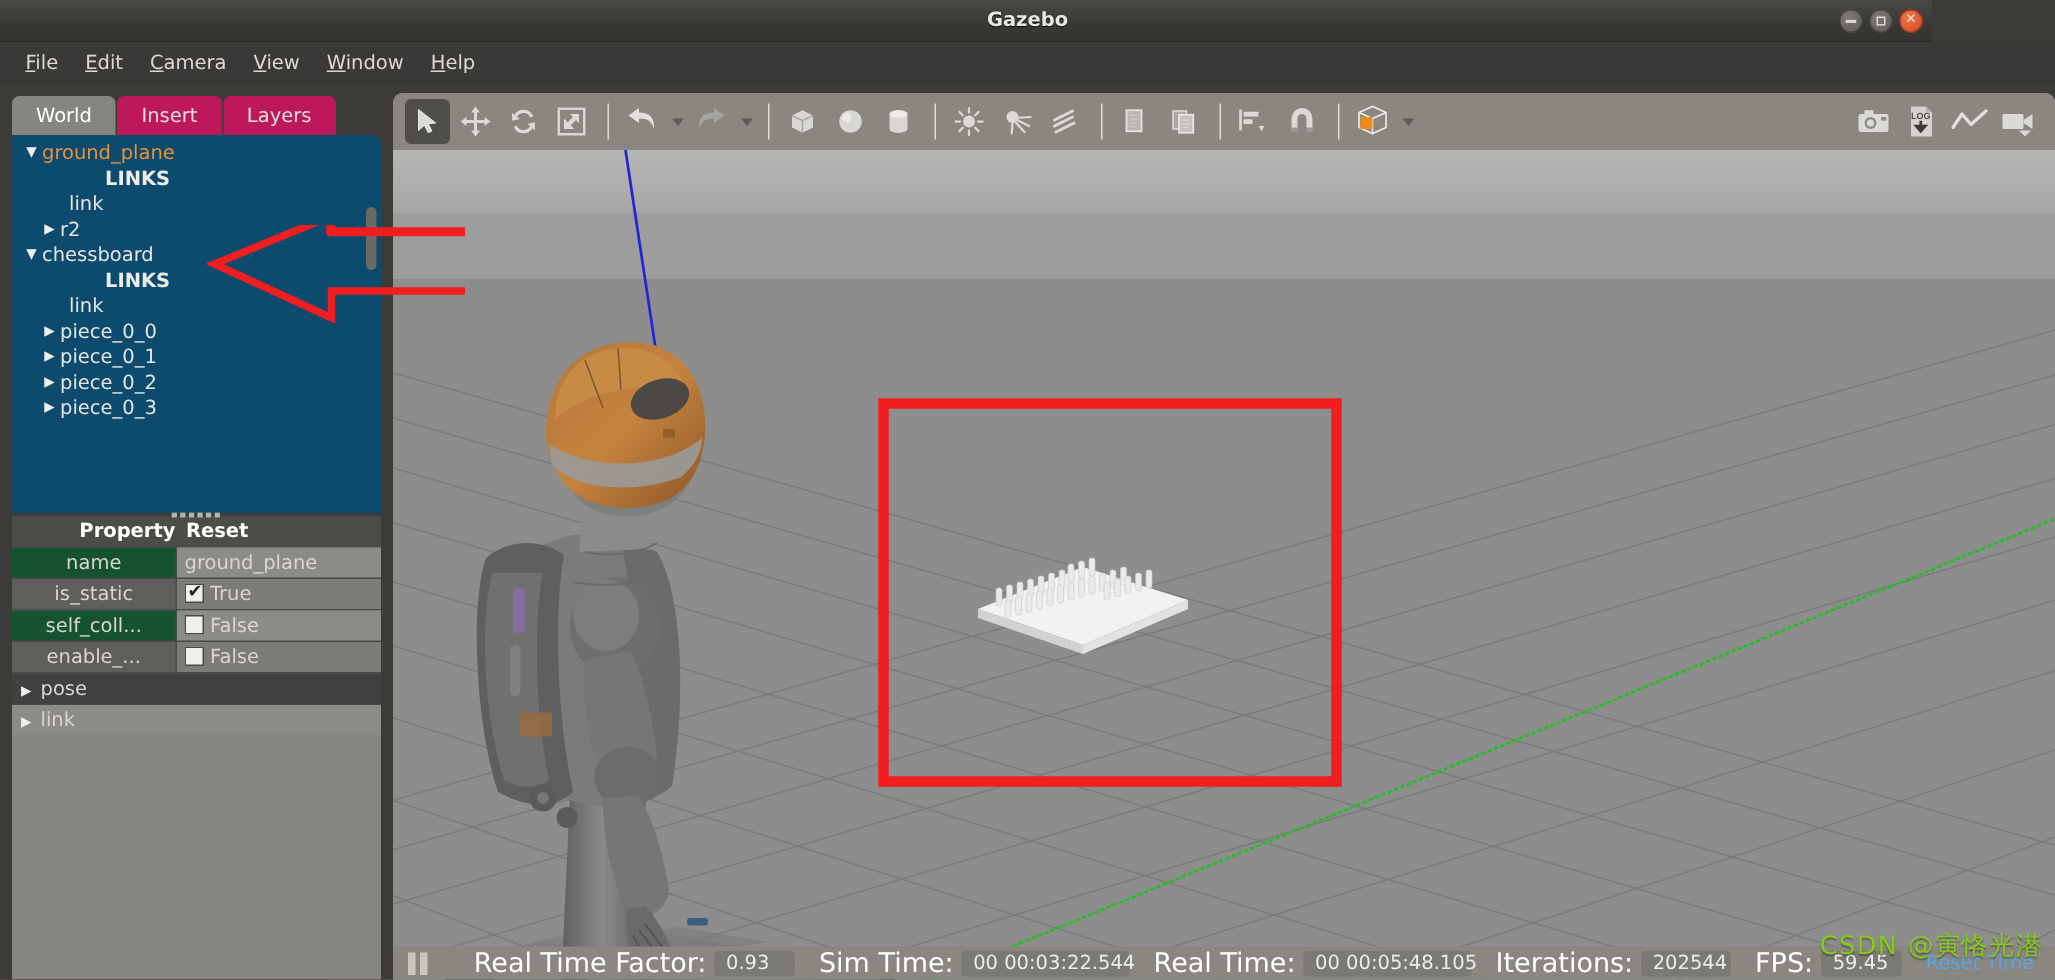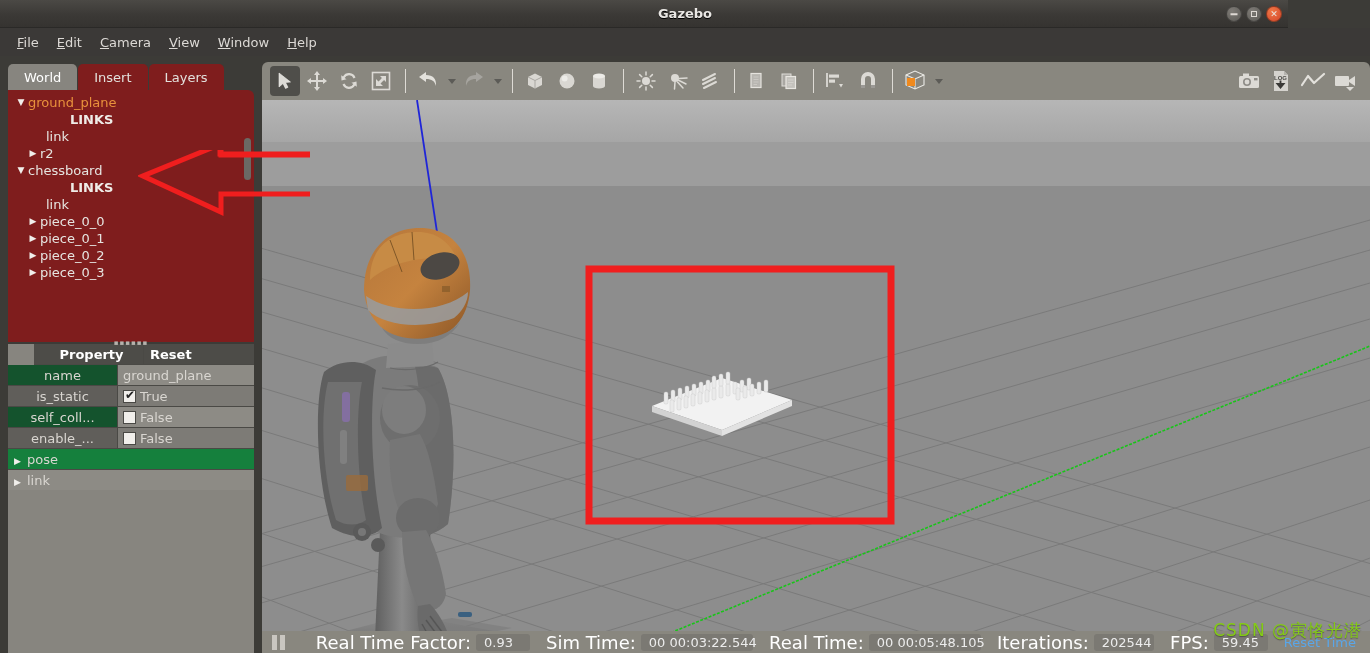--- a/index.html
+++ b/index.html
@@ -48,27 +48,27 @@
   
   .leftpanel {
     position: absolute; left: 0; top: 56px; width: 218px; height: 597px;
     background: #3c3b37;
   }
   .tabstrip { position: absolute; left: 8px; top: 8px; display: flex; gap: 1px; }
   .tab {
     height: 28px; line-height: 28px; padding: 0 16px;
     font-size: 13px; color: #e3e0dc;
     border-radius: 5px 5px 0 0;
-    background: #7f1d1d;
+    background: #be185d;
   }
   .tab.active { background: #87857f; color: #ffffff; }
 
   .treebox {
     position: absolute; left: 8px; top: 34px; width: 246px; height: 252px;
-    background: #7f1d1d; border-radius: 0 6px 0 0;
+    background: #0c4a6e; border-radius: 0 6px 0 0;
     overflow: hidden;
   }
   .tree { padding: 4px 0 0 0; }
   .trow {
     height: 17px; line-height: 17px; font-size: 13px; color: #e6e4e0;
     padding-left: 6px; white-space: nowrap; position: relative;
   }
   .trow .tw { display: inline-block; width: 14px; text-align: center;
               color: #f1efeb; font-size: 9px; vertical-align: top; line-height: 17px; }
   .trow .lbl { vertical-align: top; }
@@ -92,24 +92,24 @@
   .prow { display: flex; height: 21px; align-items: stretch; }
   .prow .pc {
     font-size: 13px; color: #d9d6d1; line-height: 21px;
     border-bottom: 1px solid #4a4945; overflow: hidden; white-space: nowrap;
   }
   .prow .pname { width: 110px; text-align: center; background: #14532d;
                  border-right: 1px solid #4a4945; }
   .prow .pval { flex: 1; padding-left: 5px; background: #8d8b85; }
   .prow.header .pc { background: #4d4c48; color: #ffffff; font-weight: bold;
                      text-align: left; padding-left: 6px; }
-  .prow.header .pname { text-align: center; margin-left: 26px; }
+  .prow.header .pname { text-align: right; }
   .prow.alt .pname { background: #605e5a; }
   .prow.alt .pval { background: #7d7b76; }
-  .prow.full .pc { width: 246px; background: #15803d; padding-left: 6px;
+  .prow.full .pc { width: 246px; background: #404040; padding-left: 6px;
                    border-right: none; text-align: left; }
   .prow.full.alt .pc { background: #8d8b85; }
   .chk { display: inline-block; width: 13px; height: 13px; background: #f1efeb;
          border: 1px solid #4a4945; vertical-align: -2px; margin-right: 4px;
          position: relative; }
   .chk.on::after { content: "✔"; position: absolute; left: 1px; top: -4px;
                    font-size: 12px; color: #222; line-height: 16px; }
   .twi { display: inline-block; width: 13px; color: #f1efeb; font-size: 9px; }
 
   .panelfill {

